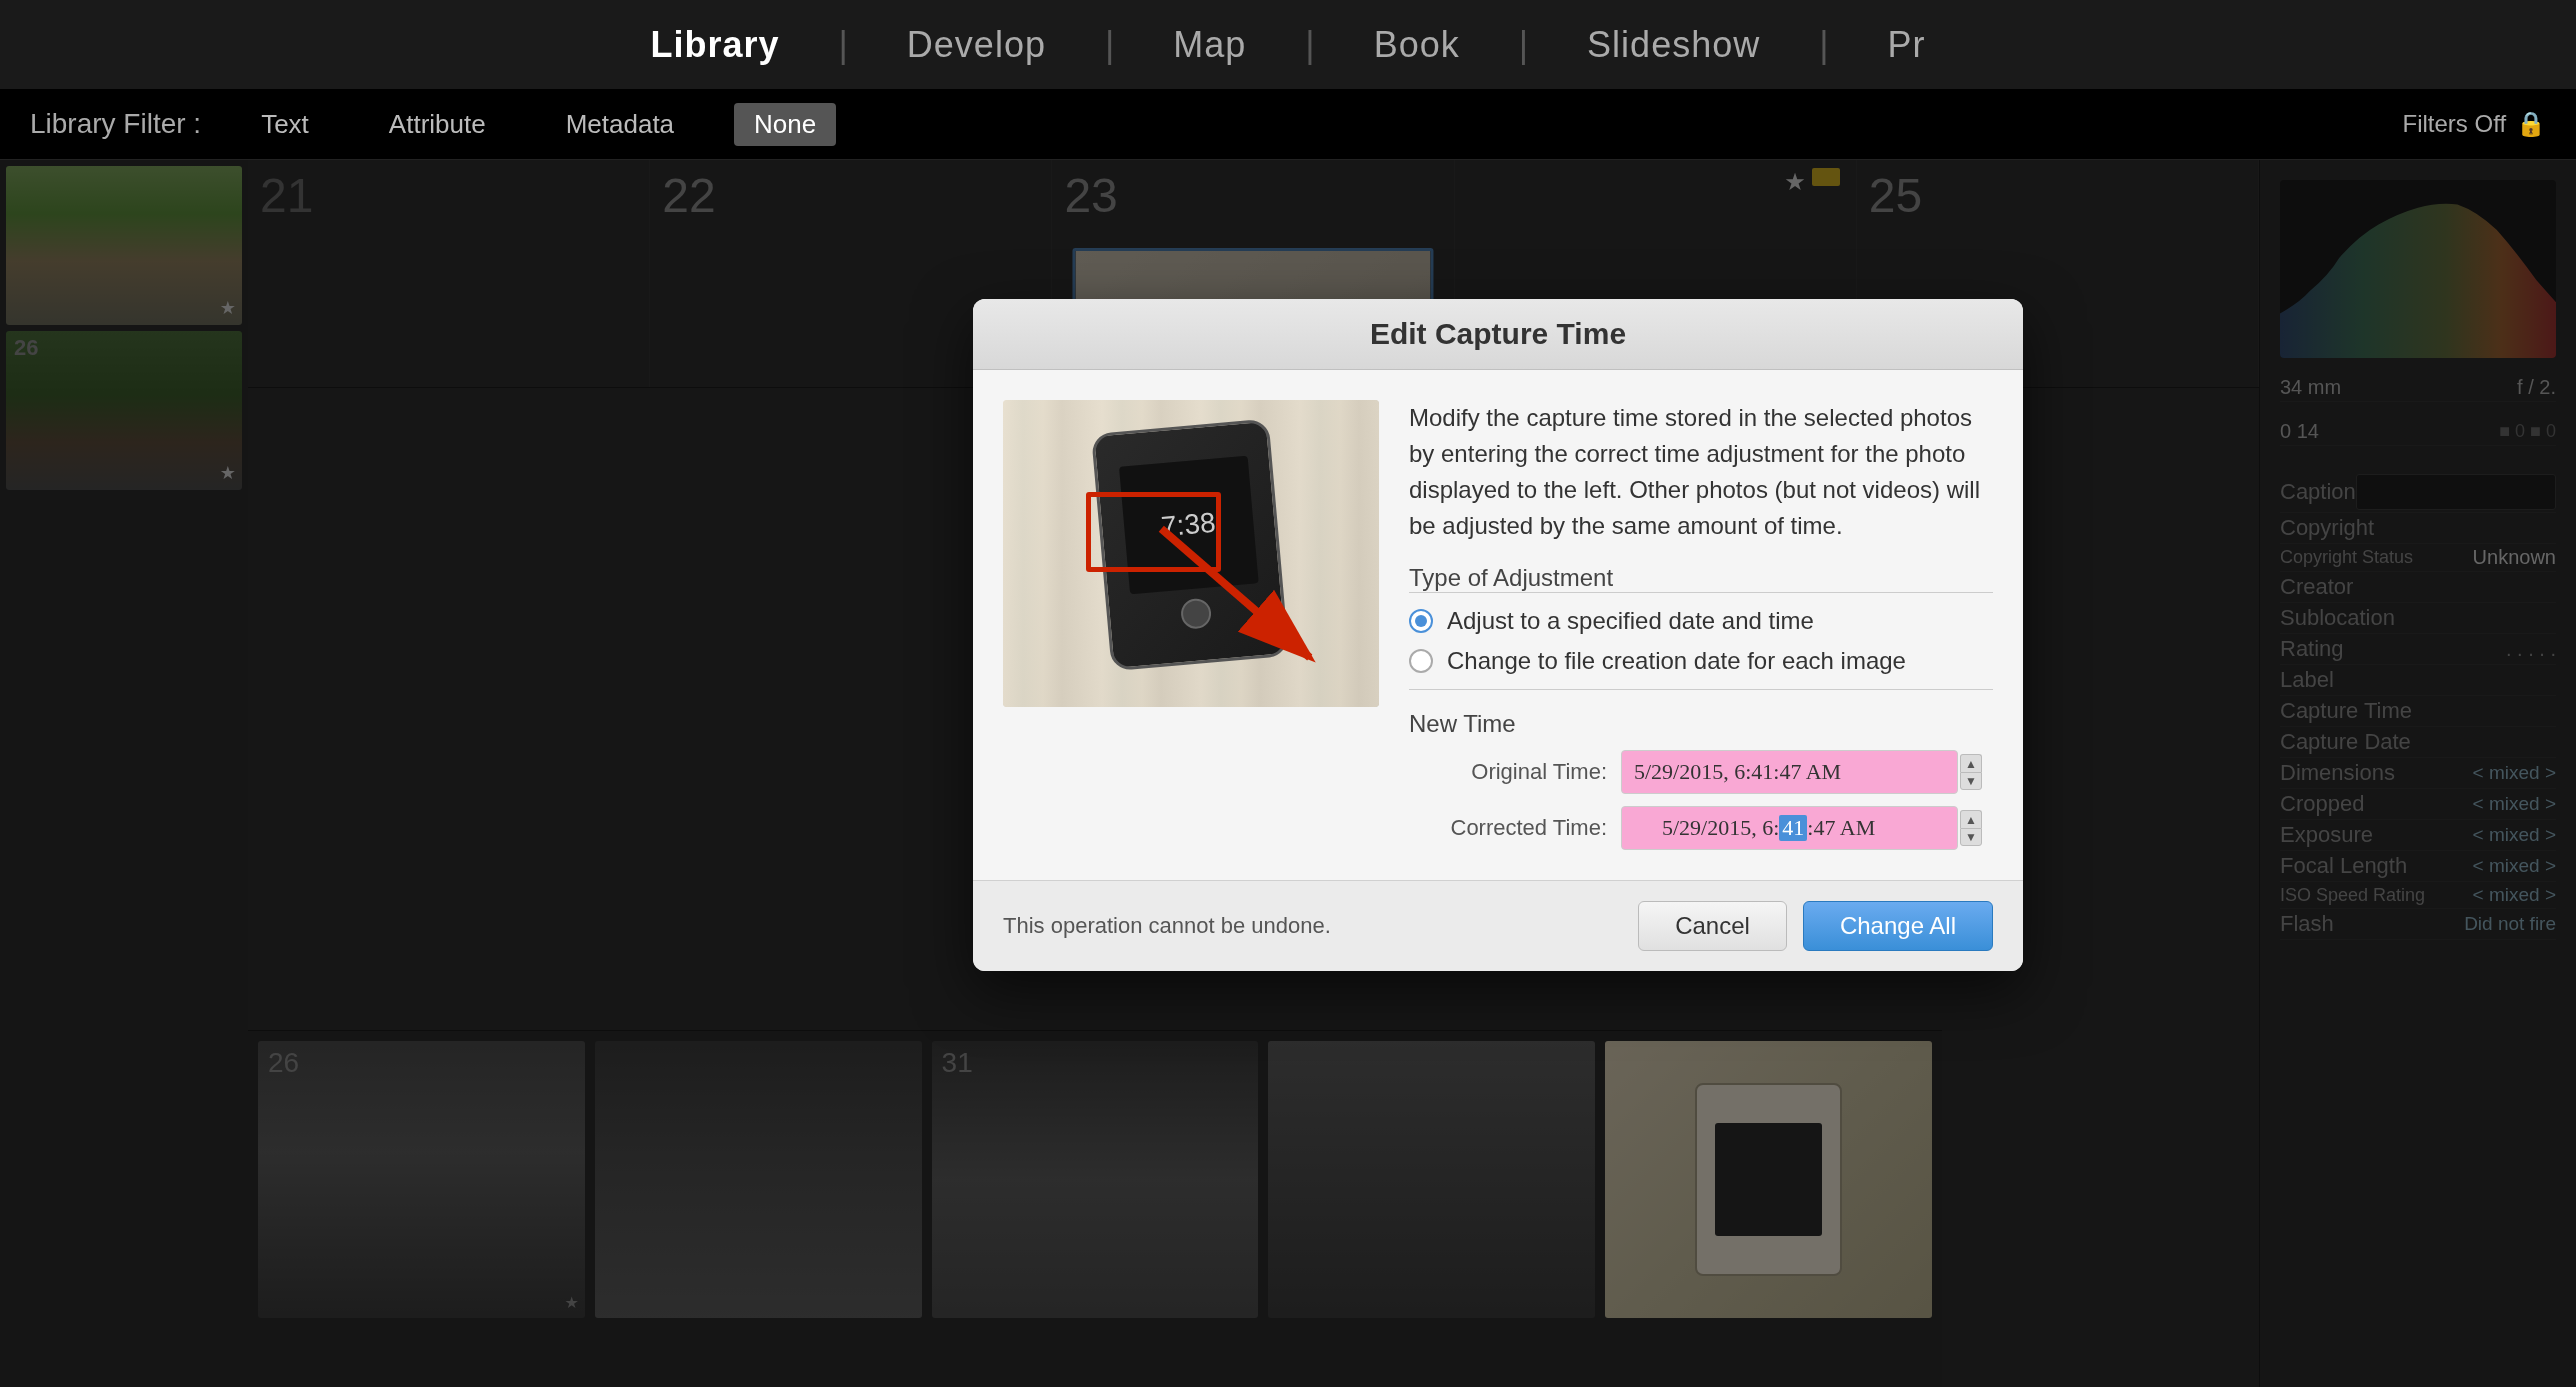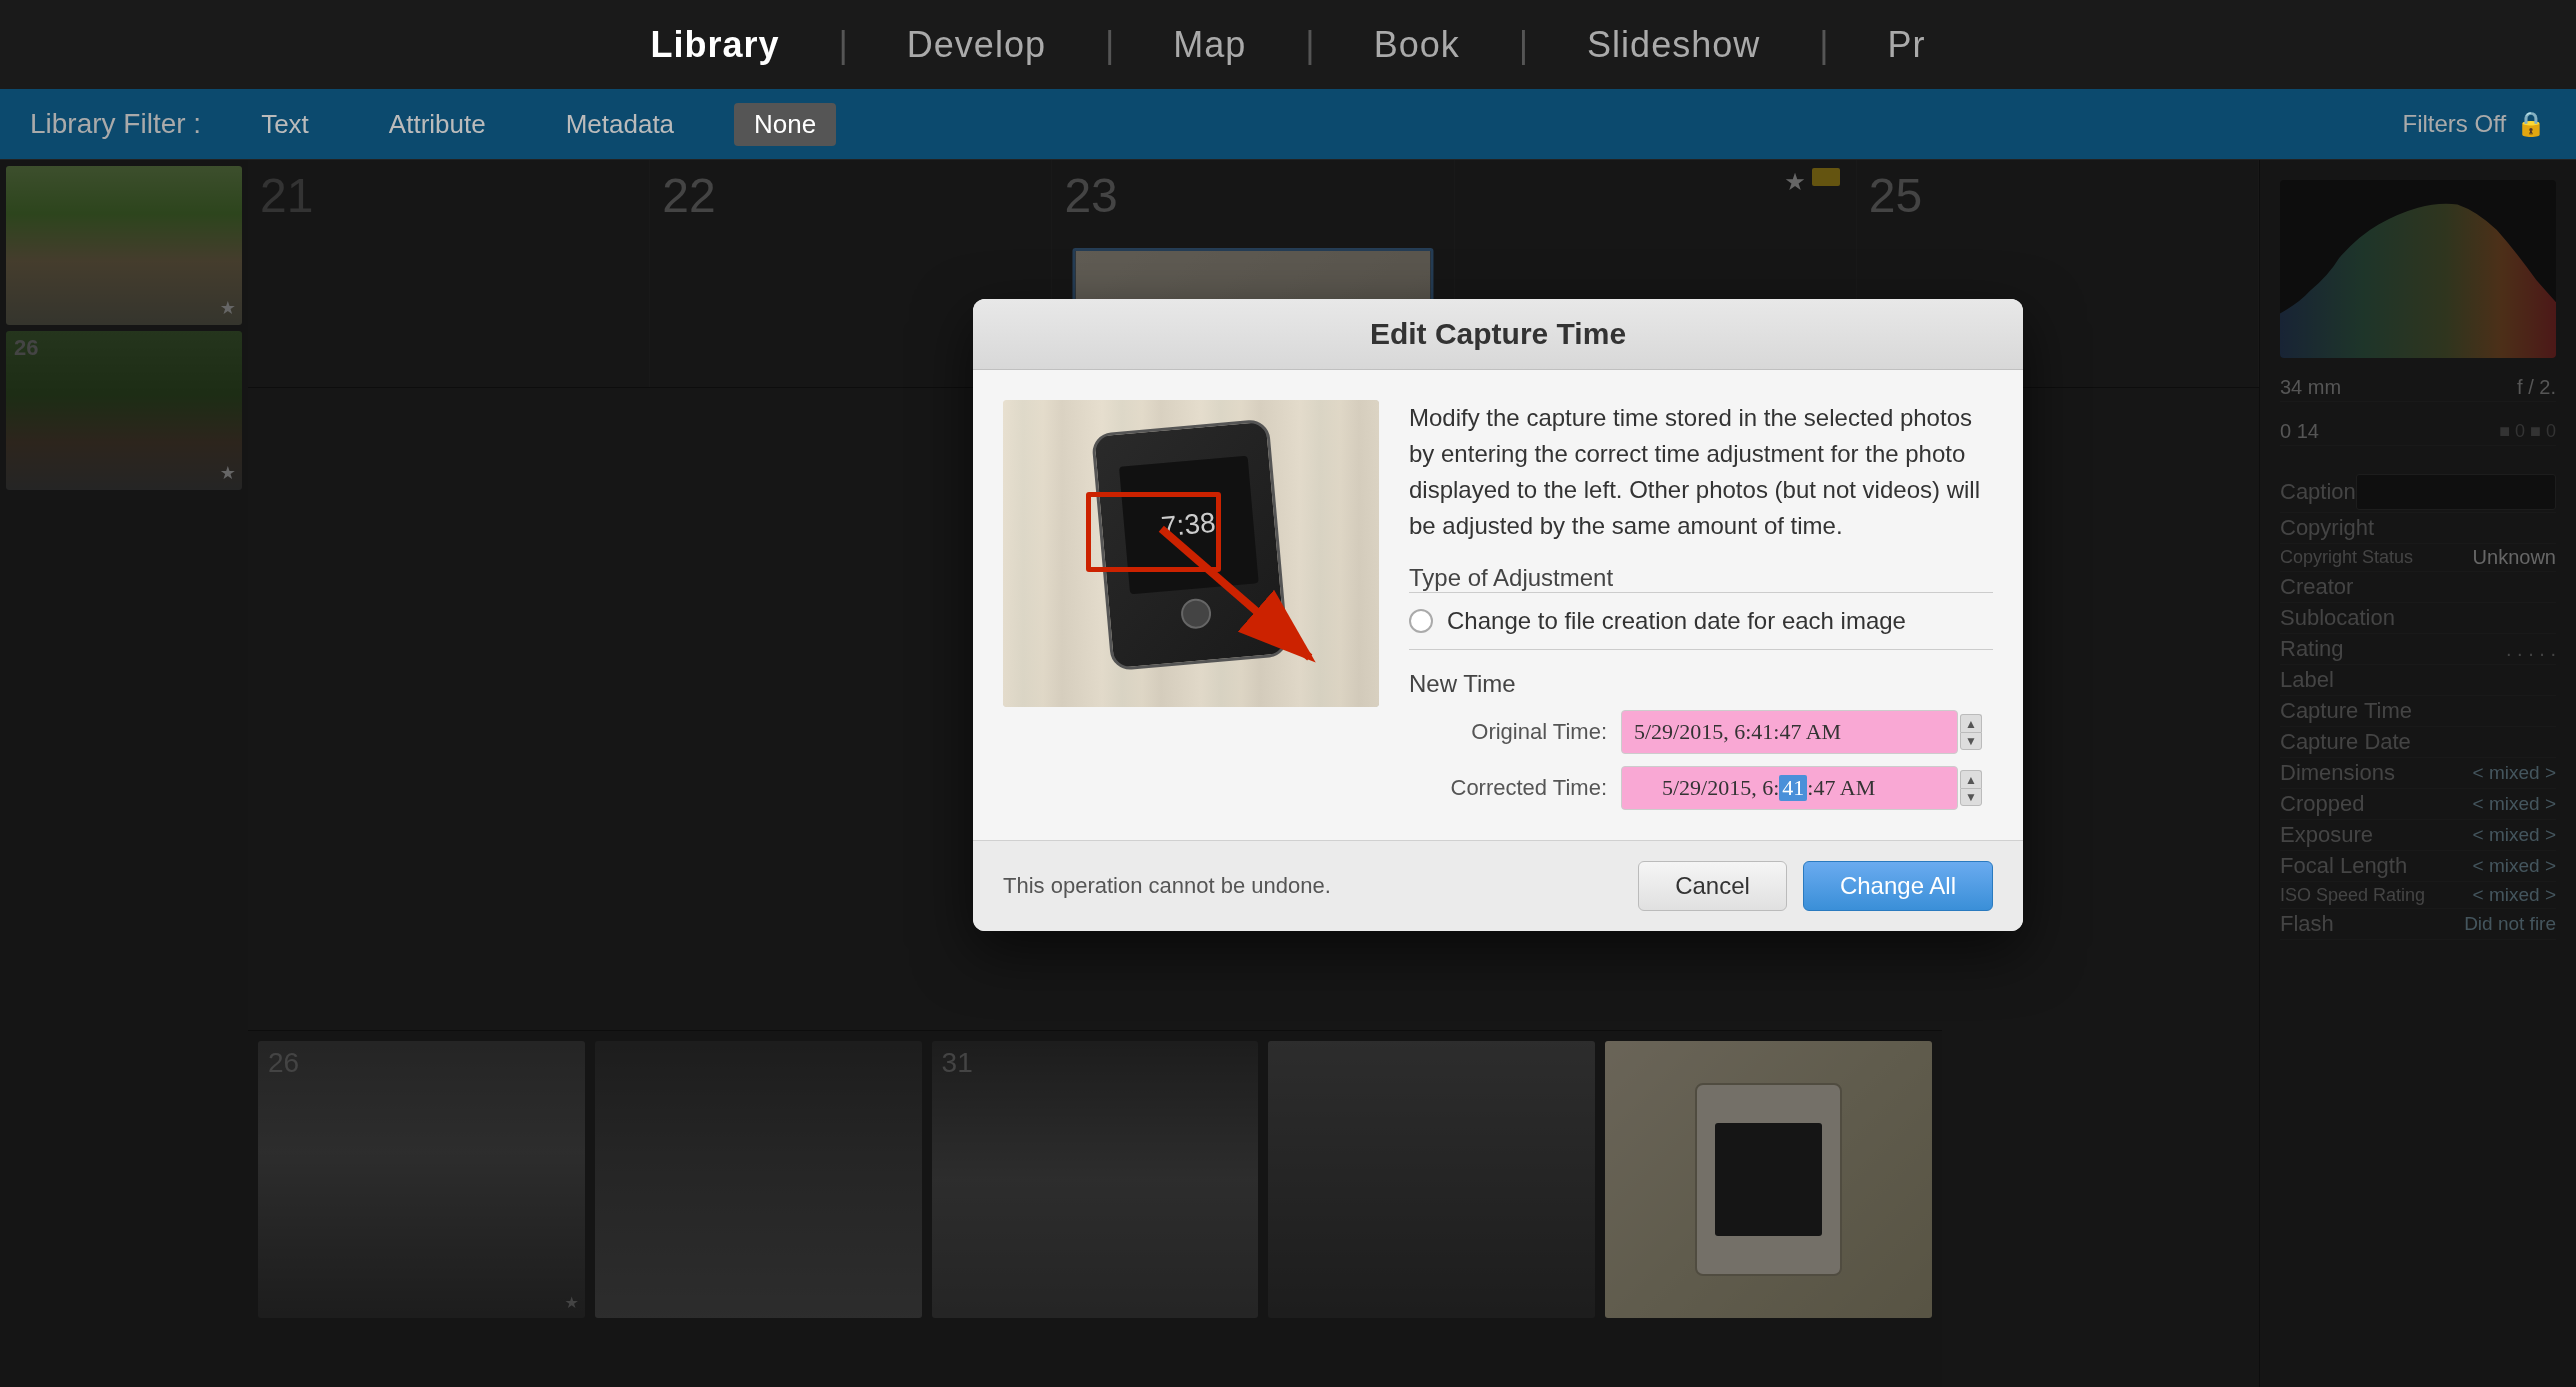--- a/index.html
+++ b/index.html
@@ -37,21 +37,21 @@
     }
     .nav-item.highlighted {
       color: #fff;
       font-weight: 700;
     }
 
     
     .filter-bar {
       width: 100%;
       height: 71px;
-      background: #0c4a6e;
+      background: #000000;
       display: flex;
       align-items: center;
       padding: 0 30px;
       gap: 40px;
       border-bottom: 1px solid #222;
     }
     .filter-label {
       color: #aaa;
       font-size: 28px;
       font-weight: 500;
@@ -728,20 +728,24 @@
           </svg>
         </div>
       </div>
 
       <div class="dialog-right-side">
         <p class="dialog-description">Modify the capture time stored in the selected photos by entering the correct time adjustment for the photo displayed to the left. Other photos (but not videos) will be adjusted by the same amount of time.</p>
 
         <div>
           <div class="dialog-section-title">Type of Adjustment</div>
           <div class="radio-group">
+            <div class="radio-item">
+              <div class="radio-circle selected"></div>
+              <span class="radio-label">Adjust to a specified date and time</span>
+            </div>
             <div class="radio-item">
               <div class="radio-circle"></div>
               <span class="radio-label">Change to file creation date for each image</span>
             </div>
           </div>
         </div>
 
         <div class="new-time-section">
           <div class="new-time-title">New Time</div>
 

